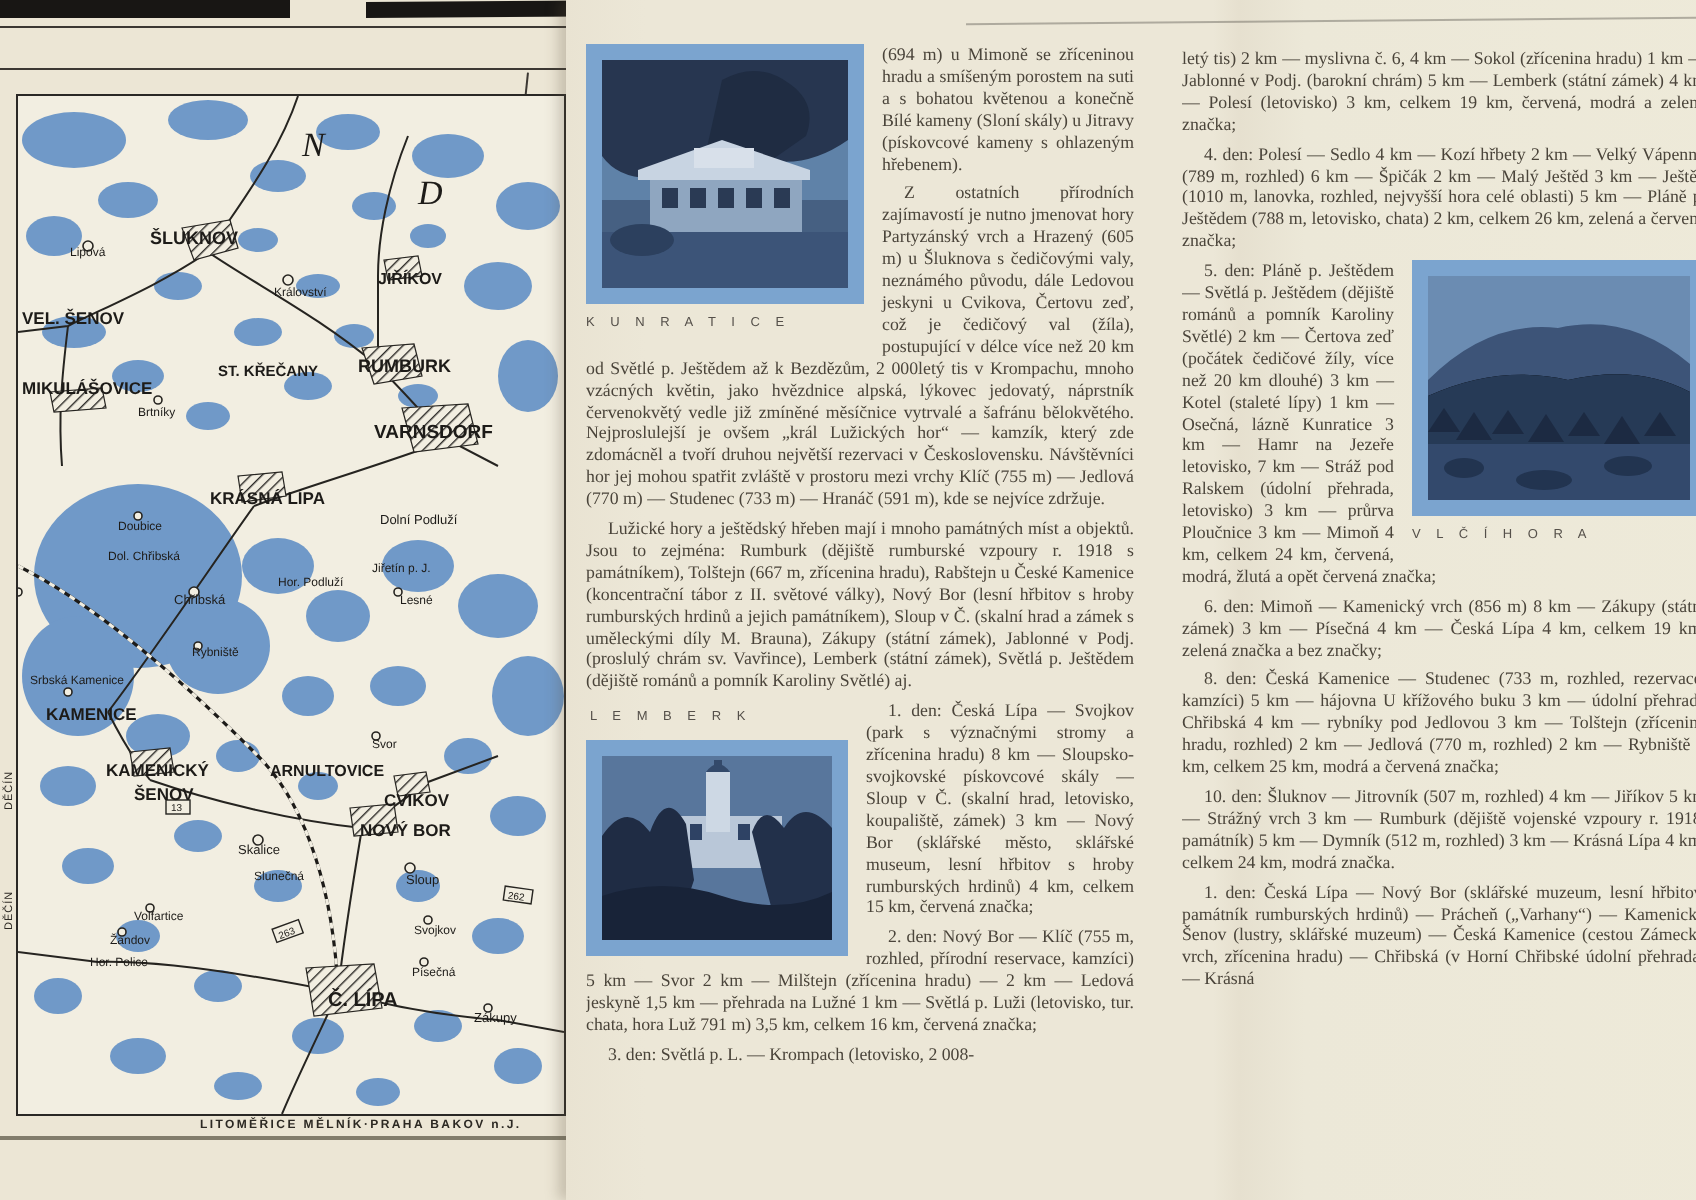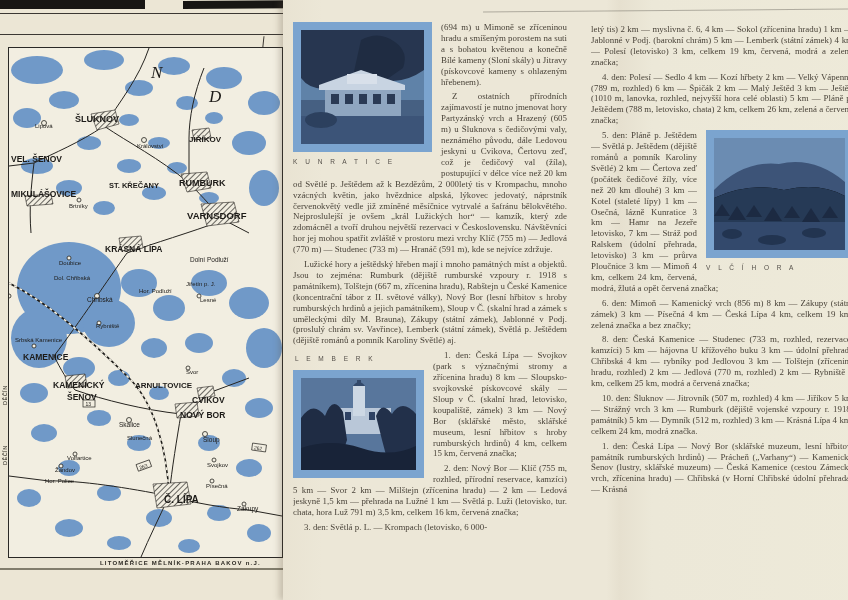--- a/index.html
+++ b/index.html
@@ -275,21 +275,21 @@
               <rect x="78" y="34" width="6" height="8"></rect>
           </g>
           <path d="M0,92 V40 q12,-18 24,-2 q8,-22 18,-4 l4,28 -10,30 Z" fill="#1f2c44"></path>
           <path d="M115,92 V36 q-14,-16 -24,0 q-10,-14 -16,2 l6,24 8,30 Z" fill="#22304a"></path>
           <path d="M0,70 q30,-10 60,0 q30,10 55,-2 V92 H0 Z" fill="#182338"></path>
         </svg>
       </div>
     </div>
     <p>1. den: Česká Lípa — Svojkov (park s význačnými stromy a zřícenina hradu) 8 km — Sloupsko-svojkovské pískovcové skály — Sloup v Č. (skalní hrad, letovisko, koupaliště, zámek) 3 km — Nový Bor (sklářské město, sklářské museum, lesní hřbitov s hroby rumburských hrdinů) 4 km, celkem 15 km, červená značka;</p>
     <p>2. den: Nový Bor — Klíč (755 m, rozhled, přírodní reservace, kamzíci) 5 km — Svor 2 km — Milštejn (zřícenina hradu) — 2 km — Ledová jeskyně 1,5 km — přehrada na Lužné 1 km — Světlá p. Luži (letovisko, tur. chata, hora Luž 791 m) 3,5 km, celkem 16 km, červená značka;</p>
-    <p>3. den: Světlá p. L. — Krompach (letovisko, 6 000-</p>
+    <p>3. den: Světlá p. L. — Krompach (letovisko, 2 008-</p>
   </div>
 
   <div class="col" style="left:295px;top:24px;width:262px;height:570px;overflow:hidden;margin-left:13px;">
     <p class="noindent">letý tis) 2 km — myslivna č. 6, 4 km — Sokol (zřícenina hradu) 1 km — Jablonné v Podj. (barokní chrám) 5 km — Lemberk (státní zámek) 4 km — Polesí (letovisko) 3 km, celkem 19 km, červená, modrá a zelená značka;</p>
     <p>4. den: Polesí — Sedlo 4 km — Kozí hřbety 2 km — Velký Vápenný (789 m, rozhled) 6 km — Špičák 2 km — Malý Ještěd 3 km — Ještěd (1010 m, lanovka, rozhled, nejvyšší hora celé oblasti) 5 km — Pláně p. Ještědem (788 m, letovisko, chata) 2 km, celkem 26 km, zelená a červená značka;</p>
     <div id="vlcihora-block" class="float-r">
       <div class="photo">
         <svg width="131" height="112" viewBox="0 0 131 112">
           <rect width="131" height="112" fill="#6b8cb2"></rect>
           <path d="M0,52 Q30,22 65,26 Q100,18 131,44 V112 H0 Z" fill="#3d5478"></path>

